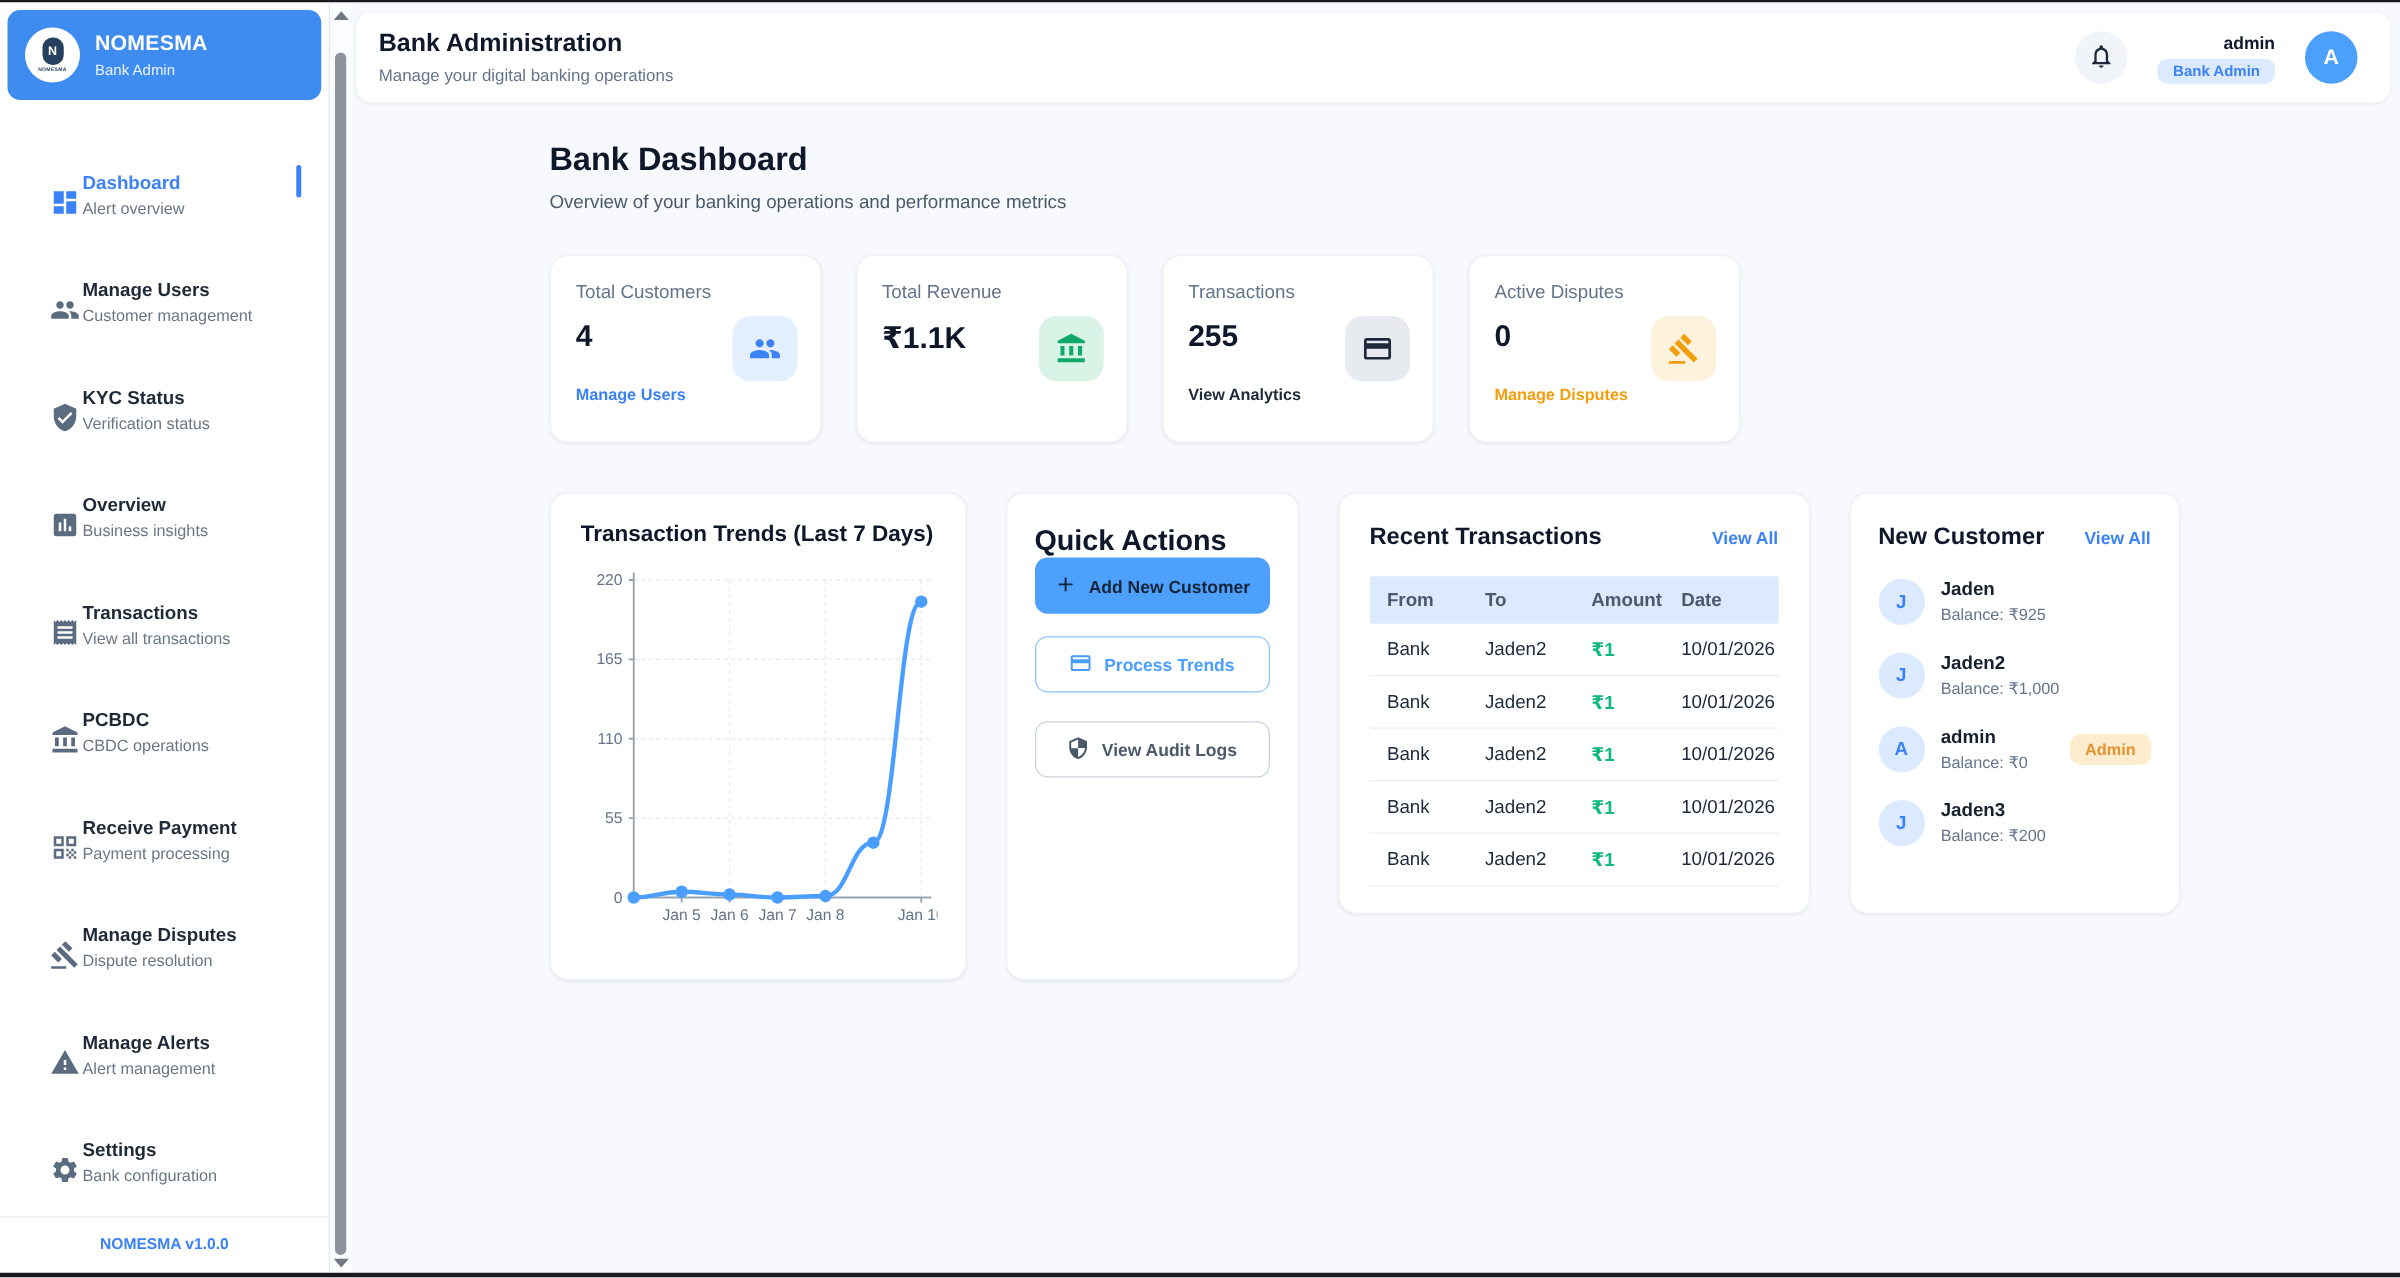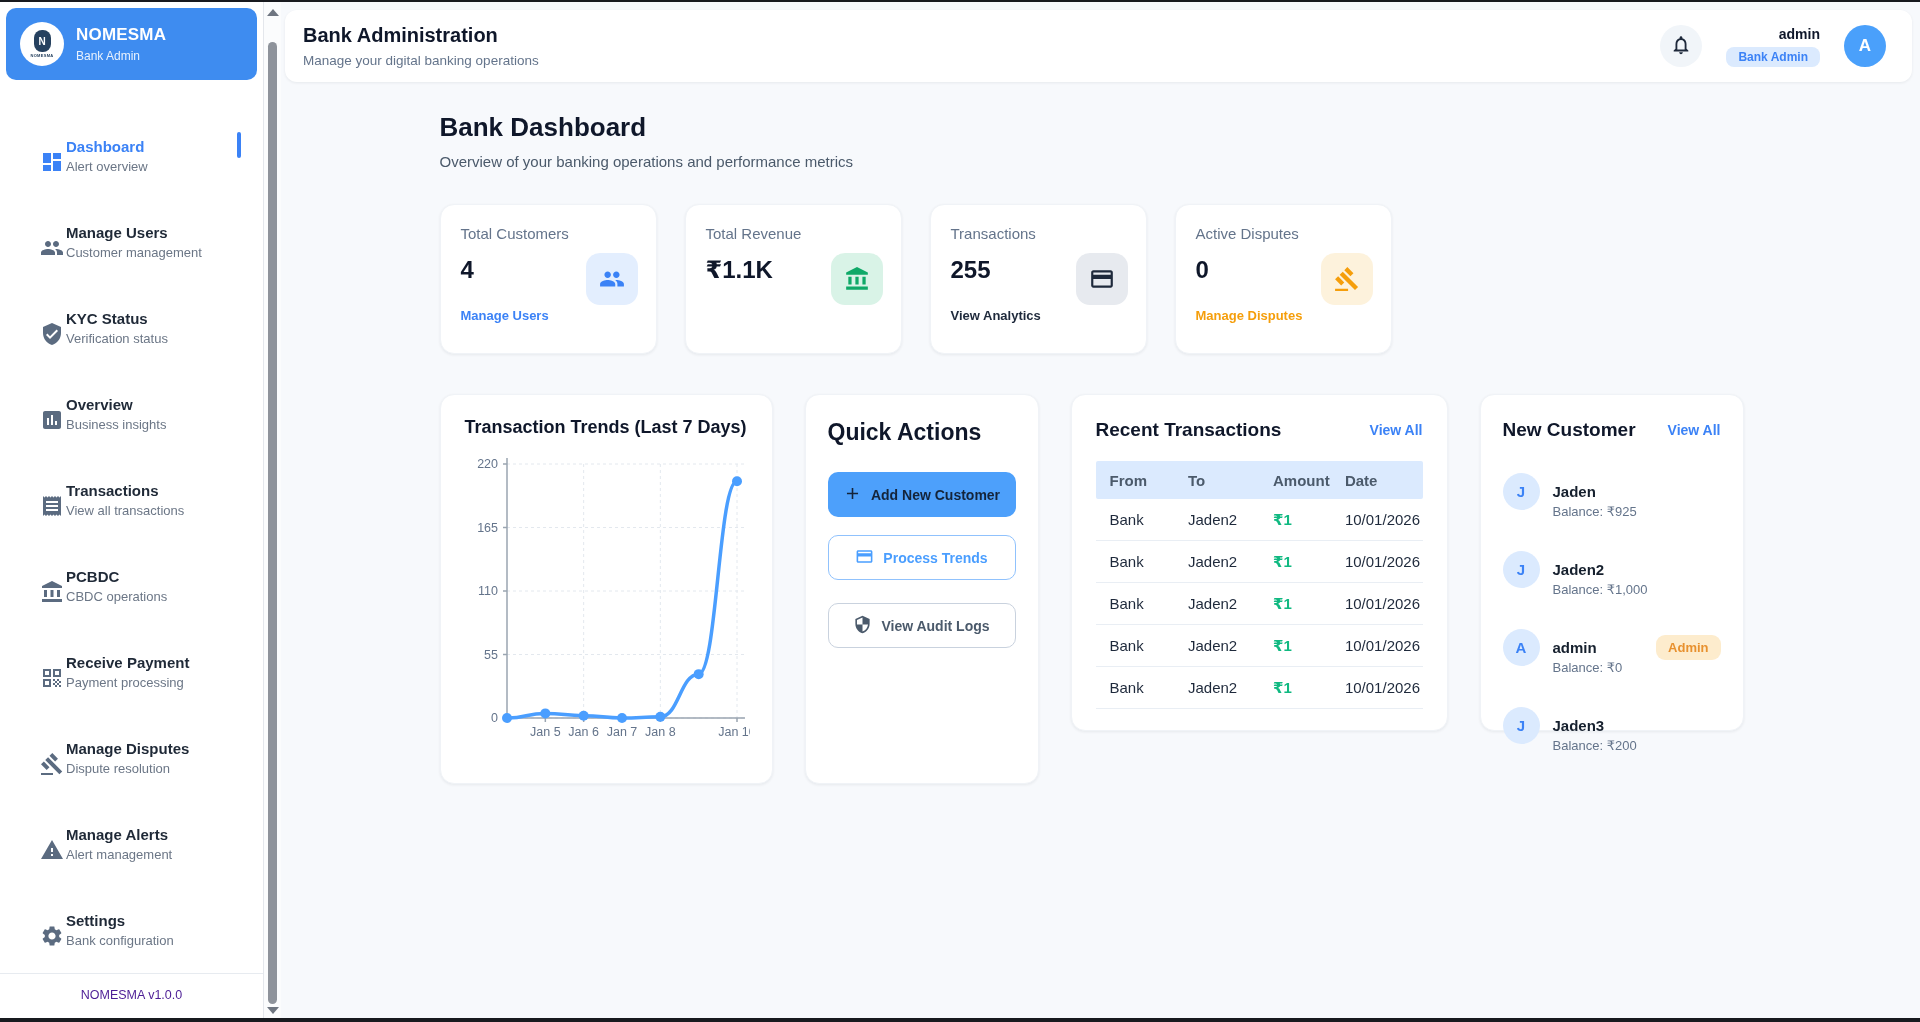--- a/index.html
+++ b/index.html
@@ -17,21 +17,21 @@
   .sb-sub { color:rgba(255,255,255,.88); font-size:12px; margin-top:4px; }
   .nav { flex:1; padding-top:30px; overflow:hidden; }
   .nav-item { position:relative; display:flex; align-items:flex-end; gap:2px; padding:0 24px 0 40px; height:58px; margin-bottom:28px; cursor:pointer; }
   .nav-icon { width:24px; height:24px; color:#5b6b80; flex-shrink:0; }
   .nav-icon svg { width:24px; height:24px; fill:currentColor; display:block; }
   .nav-label { font-size:15px; font-weight:bold; color:#1f2937; display:block; }
   .nav-sub { font-size:13px; color:#6b7686; display:block; margin-top:4px; }
   .nav-item.active .nav-label { color:#3b82f6; }
   .nav-item.active .nav-icon { color:#3b82f6; }
   .active-bar { position:absolute; right:22px; top:50%; transform:translateY(-50%); width:4px; height:26px; border-radius:2px; background:#3b82f6; }
-  .sb-footer { border-top:1px solid #e7ebf0; padding:14px 0 16px; text-align:center; font-size:12.5px; color:#4c1d95; flex-shrink:0; }
+  .sb-footer { border-top:1px solid #e7ebf0; padding:14px 0 16px; text-align:center; font-size:12.5px; color:#3b82f6; flex-shrink:0;font-weight:bold; }
 
   
   .scroll-strip { width:17px; background:#fbfcfd; position:relative; flex-shrink:0; }
   .scroll-up, .scroll-down { position:absolute; left:3px; width:0; height:0; border-left:6px solid transparent; border-right:6px solid transparent; cursor:pointer; }
   .scroll-up { top:7px; border-bottom:7px solid #6f7681; }
   .scroll-down { bottom:4px; border-top:7px solid #6f7681; }
   .scroll-thumb { position:absolute; left:4px; width:9px; top:40px; bottom:14px; background:#8e939b; border-radius:5px; cursor:pointer; }
 
   
   .main { flex:1; display:flex; flex-direction:column; background:#f7f9fc; min-width:0; }
@@ -73,39 +73,39 @@
 
   .chart-card { width:333px; height:390px; padding:22px 24px; }
   .chart-title { font-size:18px; font-weight:bold; color:#0f172a; }
   #trend-svg { width:285px; height:322px; margin-top:8px; display:block; }
   #trend-svg text { font-family:"Liberation Sans","DejaVu Sans",sans-serif; }
 
   .qa-card { width:234px; height:390px; padding:24px 22px; }
   .qa-title { font-size:23px; font-weight:bold; color:#0f172a; }
   .qa-btn { width:100%; height:45px; border-radius:10px; display:flex; align-items:center; justify-content:center; gap:9px; font-size:14px; font-weight:bold; font-family:inherit; cursor:pointer; }
   .qa-btn svg { width:19px; height:19px; fill:currentColor; }
-  .qa-primary { margin-top:26px; background:#4da0fb; border:none; color:#14243a; }
+  .qa-primary { background:#4da0fb; border:none; color:#14243a; }
   .qa-outline-blue { margin-top:18px; background:#fff; border:1.5px solid #90c2fd; color:#4a9eff; }
   .qa-outline-gray { margin-top:23px; background:#fff; border:1.5px solid #c9d2de; color:#4b5a6b; }
 
   .rt-card { width:377px; height:337px; padding:24px; }
   .card-head { display:flex; justify-content:space-between; align-items:center; }
   .card-head-title { font-size:19px; font-weight:bold; color:#0f172a; }
   .view-all { color:#3b82f6; font-size:14px; font-weight:bold; cursor:pointer; }
   .rt-table { margin-top:20px; font-size:15px; }
   .rt-hrow { display:grid; grid-template-columns:24% 26% 22% 28%; background:#dbeafe; height:38px; align-items:center; color:#4b5a6b; font-weight:bold; border-radius:2px; }
   .rt-row { display:grid; grid-template-columns:24% 26% 22% 28%; height:42px; align-items:center; border-bottom:1px solid #e9eef4; color:#1e293b; }
   .rt-cell { padding-left:14px; }
   .rt-amount { color:#10b981; font-weight:bold; }
 
   .nc-card { width:264px; height:337px; padding:24px 22px; }
   .nc-list { margin-top:22px; display:flex; flex-direction:column; gap:22px; }
   .nc-item { display:flex; align-items:center; gap:13px; }
   .nc-avatar { width:37px; height:37px; border-radius:50%; background:#dbeafe; color:#3b82f6; font-size:15px; font-weight:bold; display:flex; align-items:center; justify-content:center; flex-shrink:0; }
-  .nc-name { font-size:15px; font-weight:bold; color:#16202e;margin-top:20px; }
+  .nc-name { font-size:15px; font-weight:bold; color:#16202e; }
   .nc-balance { font-size:13px; color:#64748b; margin-top:4px; }
   .nc-badge { margin-left:auto; background:#fdeccd; color:#e8912f; font-size:13px; font-weight:bold; padding:5px 12px; border-radius:9px; }
 </style>
 </head>
 <body>
 
 <div class="frame">
 
   <aside class="sidebar">
     <div class="sb-header">

